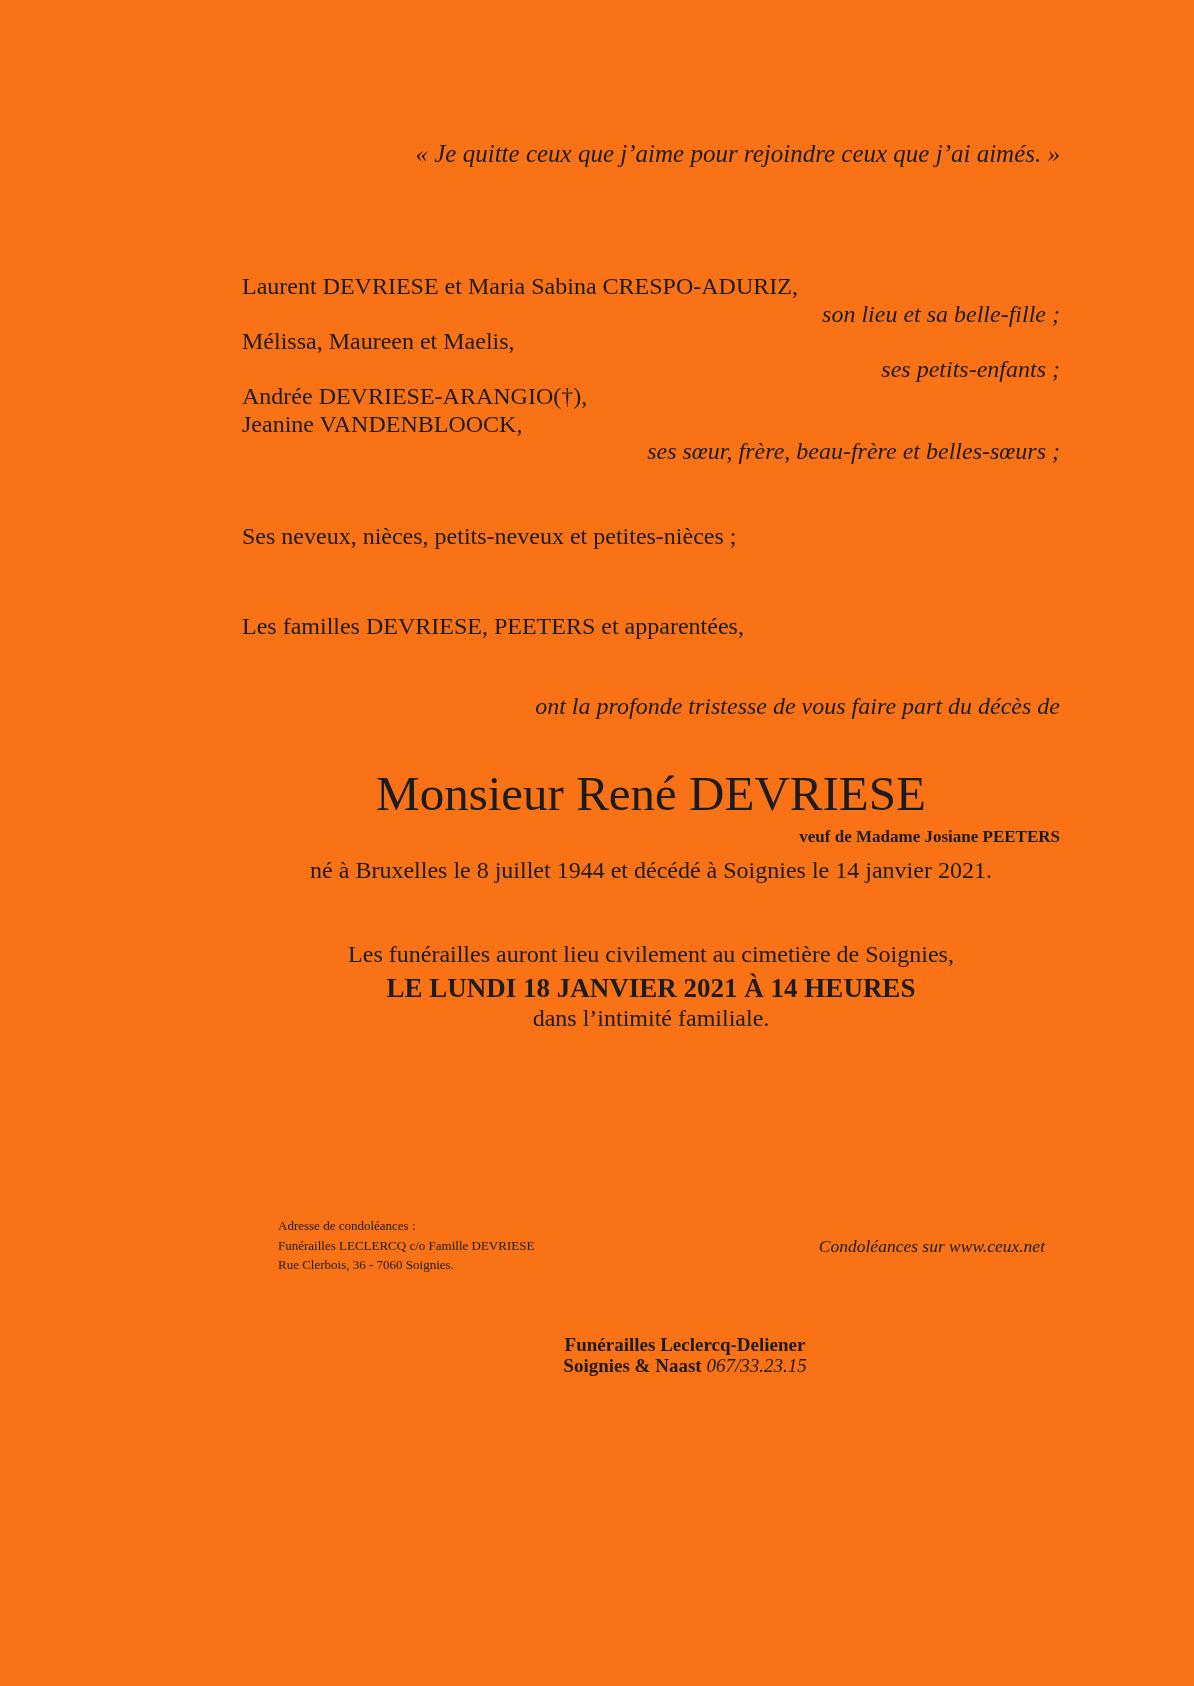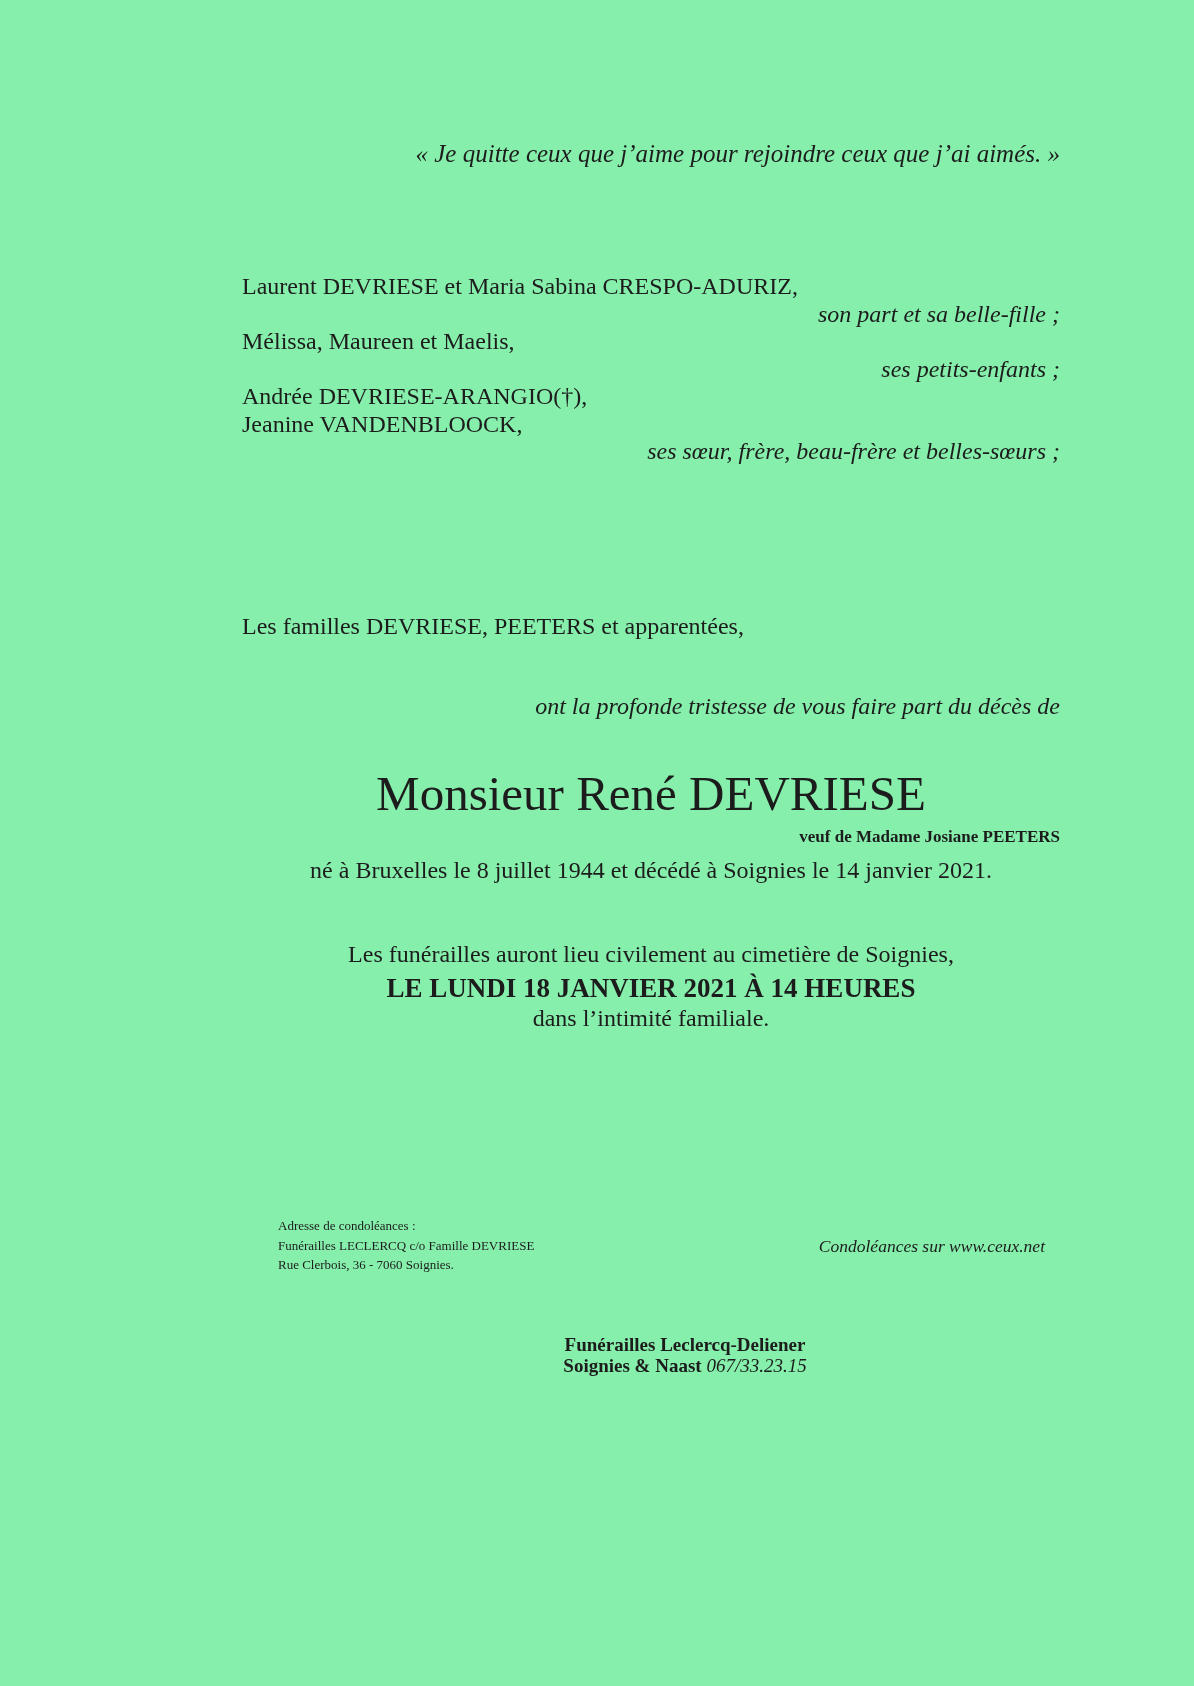--- a/index.html
+++ b/index.html
@@ -4,21 +4,21 @@
 <style>
   html, body {
     margin: 0;
     padding: 0;
     background: #ffffff;
   }
   .page {
     position: relative;
     width: 1194px;
     height: 1686px;
-    background: #86efac;
+    background: #f97316;
     color: #1c1c1c;
     font-family: "Liberation Serif", serif;
     overflow: hidden;
   }
   .abs { position: absolute; }
   .block {
     left: 242px;
     width: 818px;
   }
   .epigraph {
@@ -113,28 +113,29 @@
 </style>
 </head>
 <body>
 
 <div class="page">
 
   <div class="abs block epigraph">« Je quitte ceux que j’aime pour rejoindre ceux que j’ai aimés. »</div>
 
   <div class="abs block family">
     <div>Laurent DEVRIESE et Maria Sabina CRESPO-ADURIZ,</div>
-    <div class="rel">son part et sa belle-fille ;</div>
+    <div class="rel">son lieu et sa belle-fille ;</div>
     <div>Mélissa, Maureen et Maelis,</div>
     <div class="rel">ses petits-enfants ;</div>
     <div>Andrée DEVRIESE-ARANGIO(†),</div>
     <div>Jeanine VANDENBLOOCK,</div>
     <div class="rel">ses sœur, frère, beau-frère et belles-sœurs ;</div>
   </div>
 
+  <div class="abs block line24 nephews">Ses neveux, nièces, petits-neveux et petites-nièces ;</div>
 
   <div class="abs block line24 families">Les familles DEVRIESE, PEETERS et apparentées,</div>
 
   <div class="abs block line24 announce">ont la profonde tristesse de vous faire part du décès de</div>
 
   <div class="abs block deceased-name">Monsieur René DEVRIESE</div>
 
   <div class="abs block widower">veuf de Madame Josiane PEETERS</div>
 
   <div class="abs block line24 lifeline">né à Bruxelles le 8 juillet 1944 et décédé à Soignies le 14 janvier 2021.</div>

